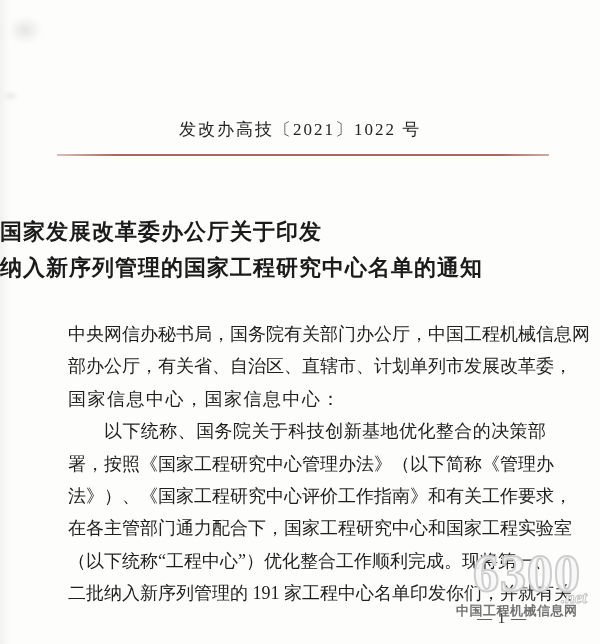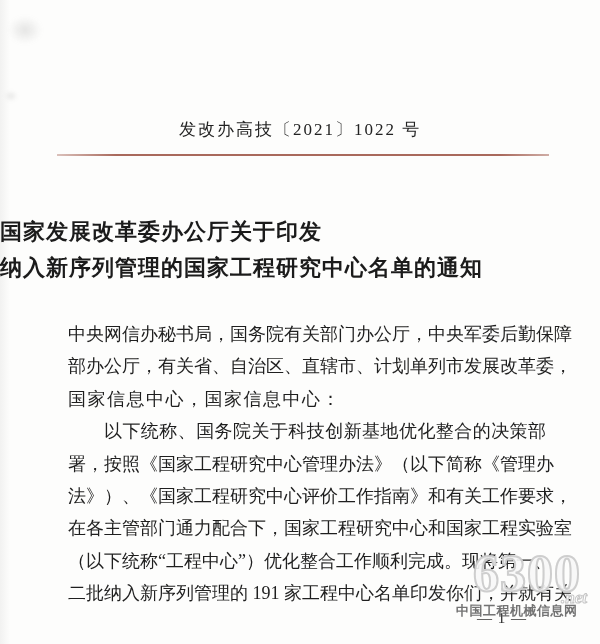--- a/index.html
+++ b/index.html
@@ -141,21 +141,21 @@
   <div class="doc-number">发改办高技〔2021〕1022 号</div>
 
   <div class="divider"></div>
 
   <div class="title">
     <div>国家发展改革委办公厅关于印发</div>
     <div>纳入新序列管理的国家工程研究中心名单的通知</div>
   </div>
 
   <div class="body-text">
-    <div class="line">中央网信办秘书局，国务院有关部门办公厅，中央军委后勤保障</div>
+    <div class="line">中央网信办秘书局，国务院有关部门办公厅，中国工程机械信息网</div>
     <div class="line">部办公厅，有关省、自治区、直辖市、计划单列市发展改革委，</div>
     <div class="line short">国家信息中心，国家信息中心：</div>
     <div class="line indent">以下统称、国务院关于科技创新基地优化整合的决策部</div>
     <div class="line">署，按照《国家工程研究中心管理办法》（以下简称《管理办</div>
     <div class="line">法》）、《国家工程研究中心评价工作指南》和有关工作要求，</div>
     <div class="line">在各主管部门通力配合下，国家工程研究中心和国家工程实验室</div>
     <div class="line">（以下统称“工程中心”）优化整合工作顺利完成。现将第一、</div>
     <div class="line">二批纳入新序列管理的 191 家工程中心名单印发你们，并就有关</div>
   </div>
 

